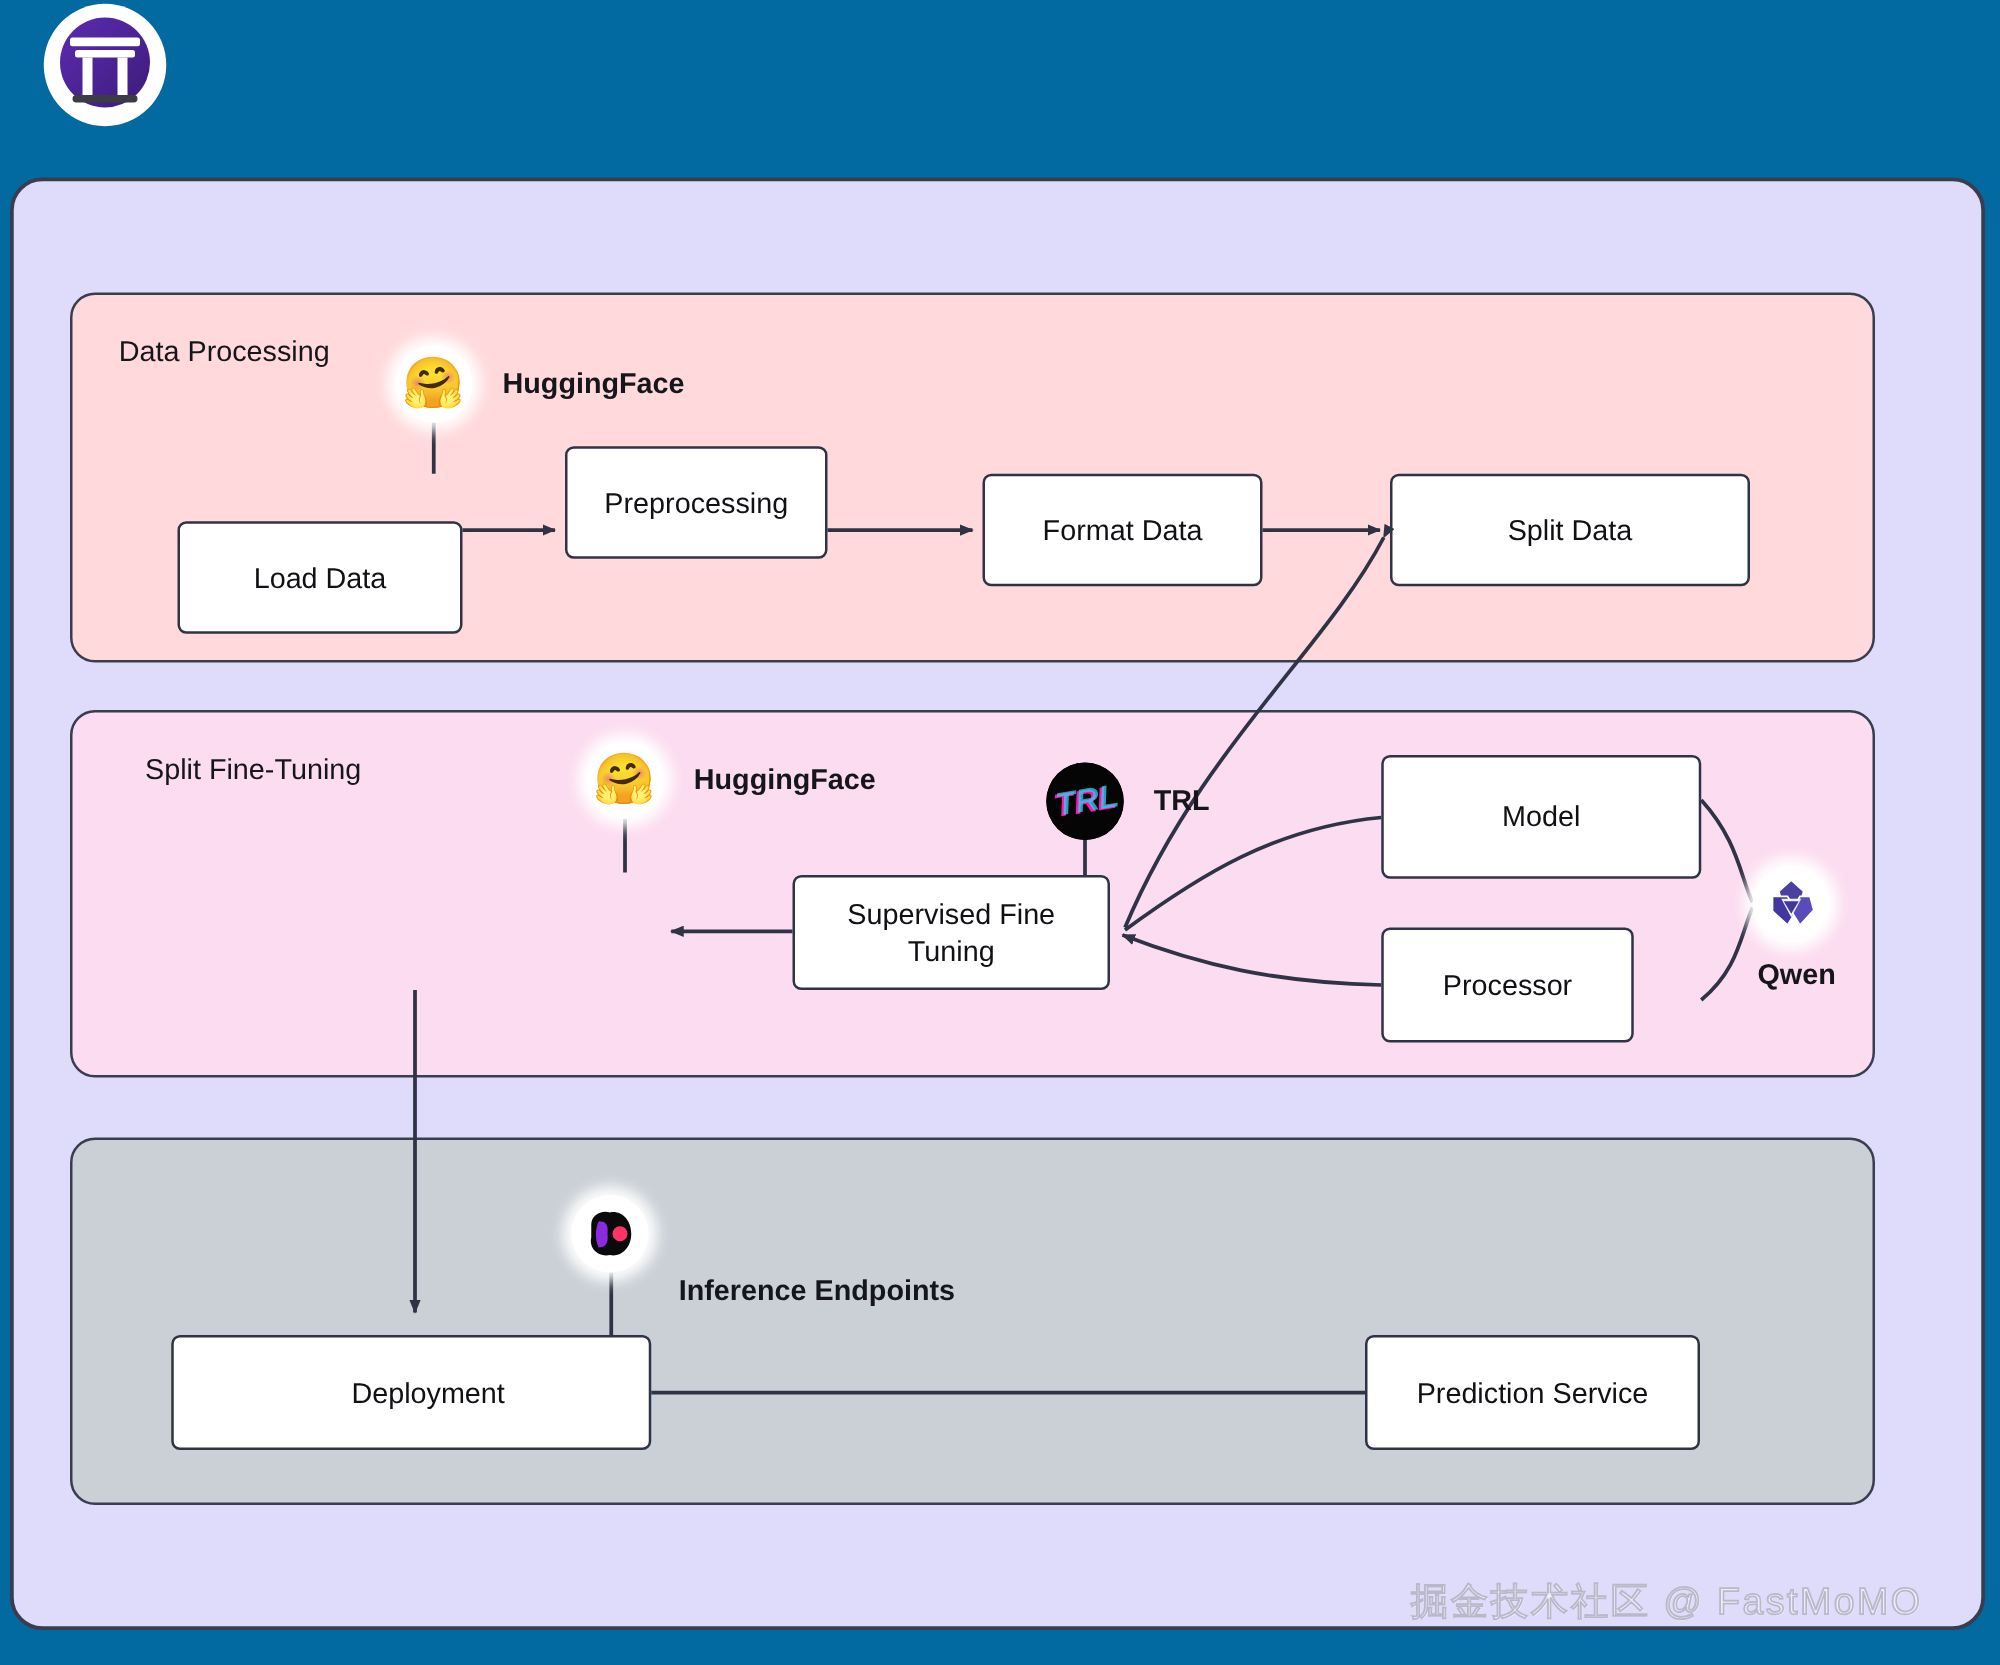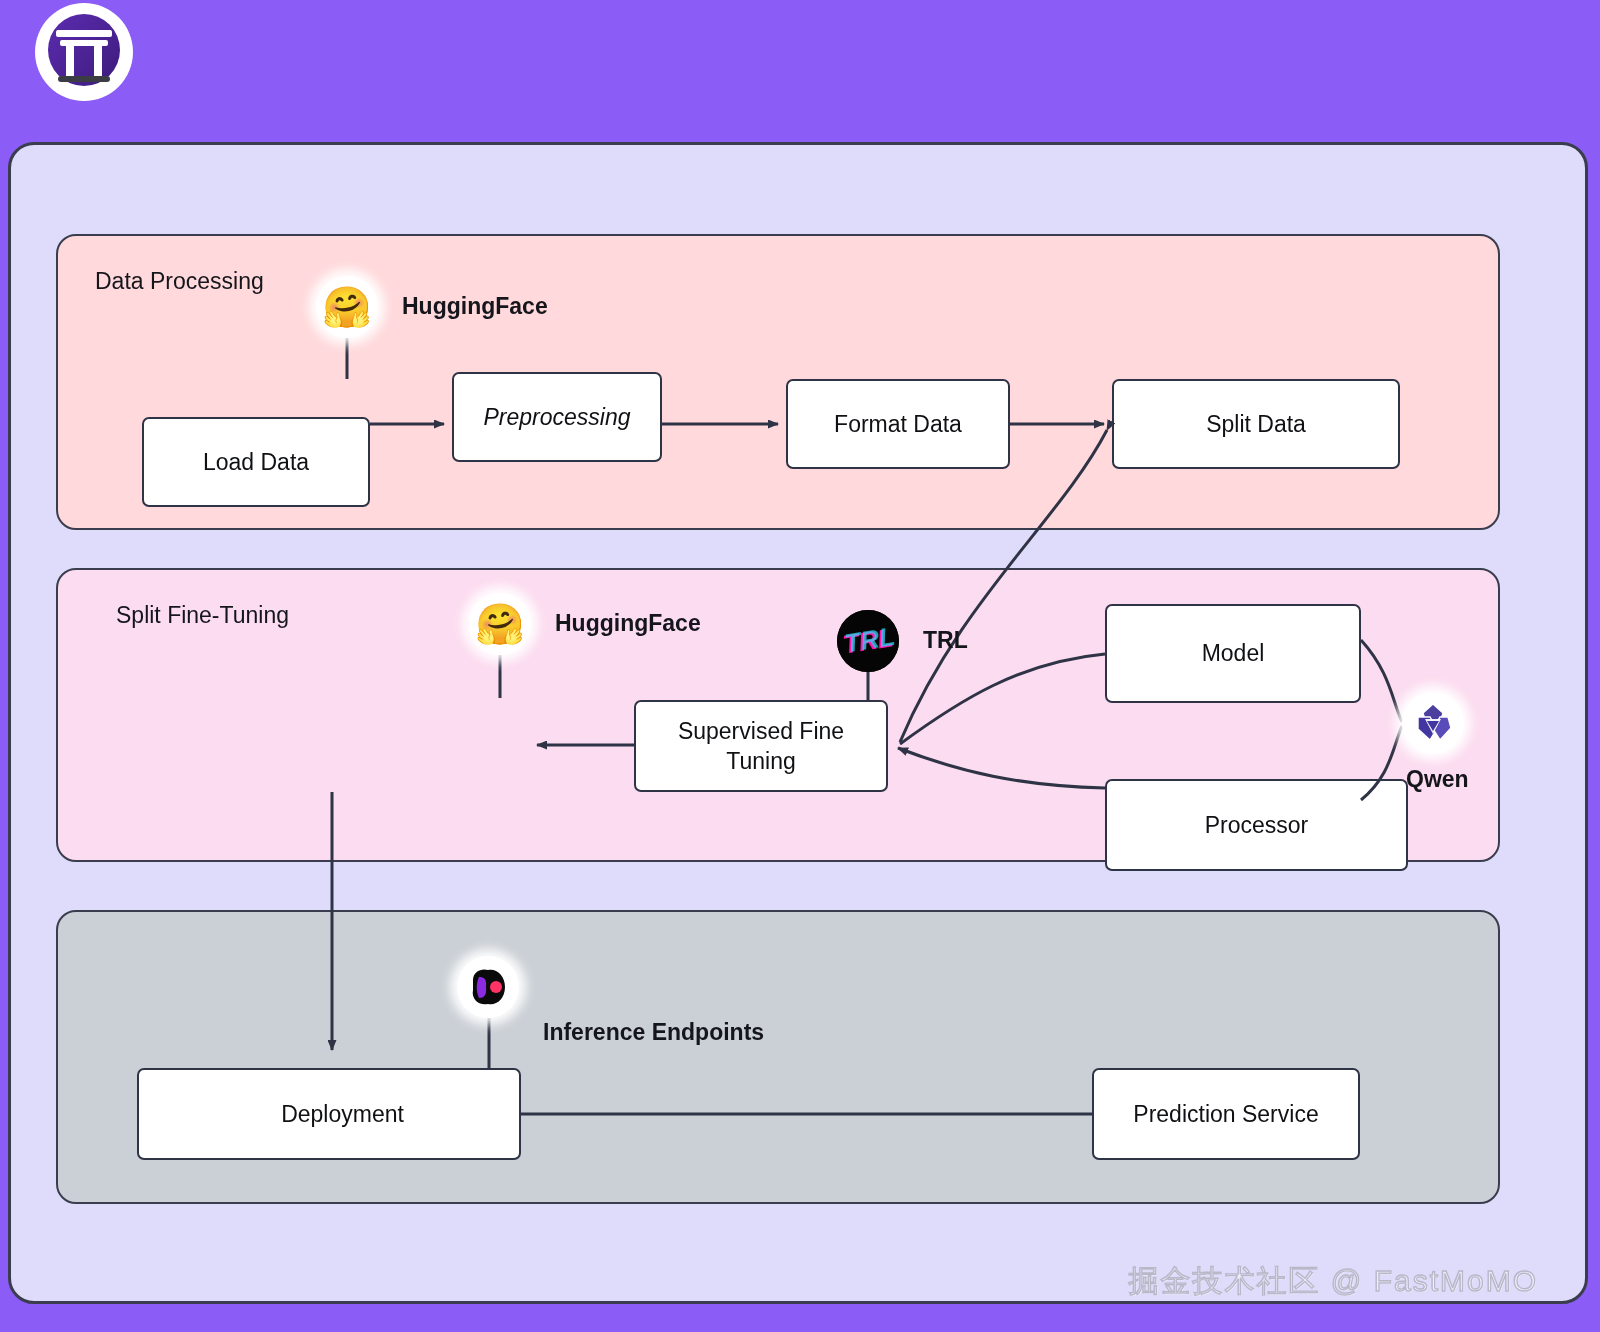--- a/index.html
+++ b/index.html
@@ -2,21 +2,21 @@
 <html><head>
 <meta charset="utf-8">
 <style>
   * { box-sizing: border-box; margin: 0; padding: 0; }
   html, body {
     width: 1600px; height: 1332px;
     background: #000000;
     font-family: "Liberation Sans", sans-serif;
     overflow: hidden;
   }
-  #stage { position: relative; width: 1600px; height: 1332px; background: #8b5cf6; }
+  #stage { position: relative; width: 1600px; height: 1332px; background: #0369a1; }
 
   
   .brand-logo {
     position: absolute; left: 38px; top: 6px;
     width: 92px; height: 92px; border-radius: 50%;
     background: #ffffff;
     display: flex; align-items: center; justify-content: center;
     box-shadow: 0 0 0 3px #ffffff;
   }
   .brand-logo svg { display:block; }
@@ -118,35 +118,35 @@
   <div class="group" id="group-data"></div>
   <div class="group-label" style="left:95px; top:268px;">Data Processing</div>
 
   <div class="group" id="group-finetune"></div>
   <div class="group-label" style="left:116px; top:602px;">Split Fine-Tuning</div>
 
   <div class="group" id="group-deploy"></div>
 
   <div class="node" style="left:142px; top:379px; width:228px; height:90px;margin-top:38px;">Load Data</div>
 
-  <div class="node" style="left:452px; top:372px; width:210px; height:90px;font-style:italic;">Preprocessing</div>
+  <div class="node" style="left:452px; top:357px; width:210px; height:90px;">Preprocessing</div>
 
   <div class="node" style="left:786px; top:379px; width:224px; height:90px;">Format Data</div>
 
   <div class="node" style="left:1112px; top:379px; width:288px; height:90px;">Split Data</div>
 
 
   <div class="node" style="left:634px; top:700px; width:254px; height:92px; flex-direction:column;">
     <span>Supervised Fine</span>
     <span>Tuning</span>
   </div>
 
   <div class="node" style="left:1105px; top:604px; width:256px; height:99px;">Model</div>
 
-  <div class="node" style="left:1105px; top:779px; width:303px; height:92px;">Processor</div>
+  <div class="node" style="left:1105px; top:742px; width:202px; height:92px;">Processor</div>
 
   <div class="node" style="left:137px; top:1068px; width:384px; height:92px;padding-left:35px;">Deployment</div>
 
   <div class="node" style="left:1092px; top:1068px; width:268px; height:92px;">Prediction Service</div>
 
   <svg id="edges">
     <defs>
       <marker id="ah" markerWidth="11" markerHeight="9" refX="10" refY="4.5" orient="auto" markerUnits="userSpaceOnUse">
         <path d="M0,0 L11,4.5 L0,9 Z" fill="#2F3346"></path>
       </marker>

